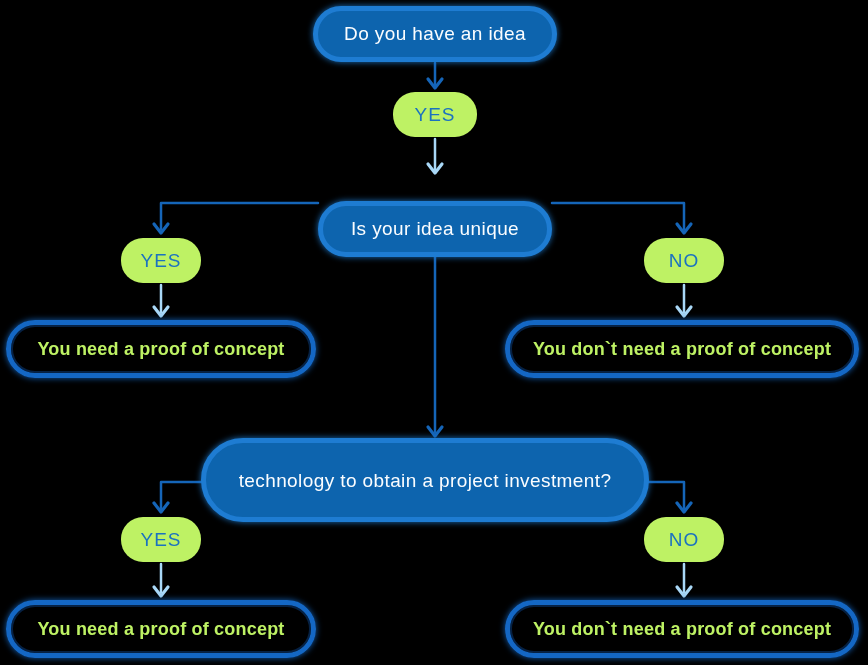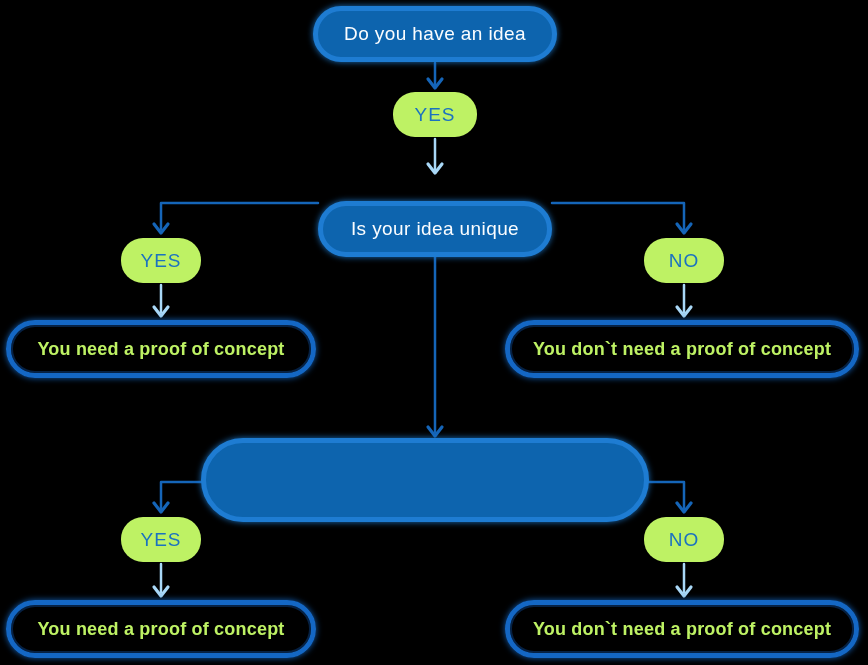--- a/index.html
+++ b/index.html
@@ -110,20 +110,21 @@
 
   <div class="node answer" style="left:121px;top:238px;width:80px;height:45px;">YES</div>
 
   <div class="node answer" style="left:644px;top:238px;width:80px;height:45px;">NO</div>
 
   <div class="node result" style="left:6px;top:320px;width:310px;height:58px;">You need a proof of concept</div>
 
   <div class="node result" style="left:505px;top:320px;width:354px;height:58px;">You don`t need a proof of concept</div>
 
   <div class="node question" style="left:201px;top:438px;width:448px;height:84px;border-radius:42px;">
+    <div class="q-line">technology to obtain a project investment?</div>
   </div>
 
   <div class="node answer" style="left:121px;top:517px;width:80px;height:45px;">YES</div>
 
   <div class="node answer" style="left:644px;top:517px;width:80px;height:45px;">NO</div>
 
   <div class="node result" style="left:6px;top:600px;width:310px;height:58px;">You need a proof of concept</div>
 
   <div class="node result" style="left:505px;top:600px;width:354px;height:58px;">You don`t need a proof of concept</div>
 

